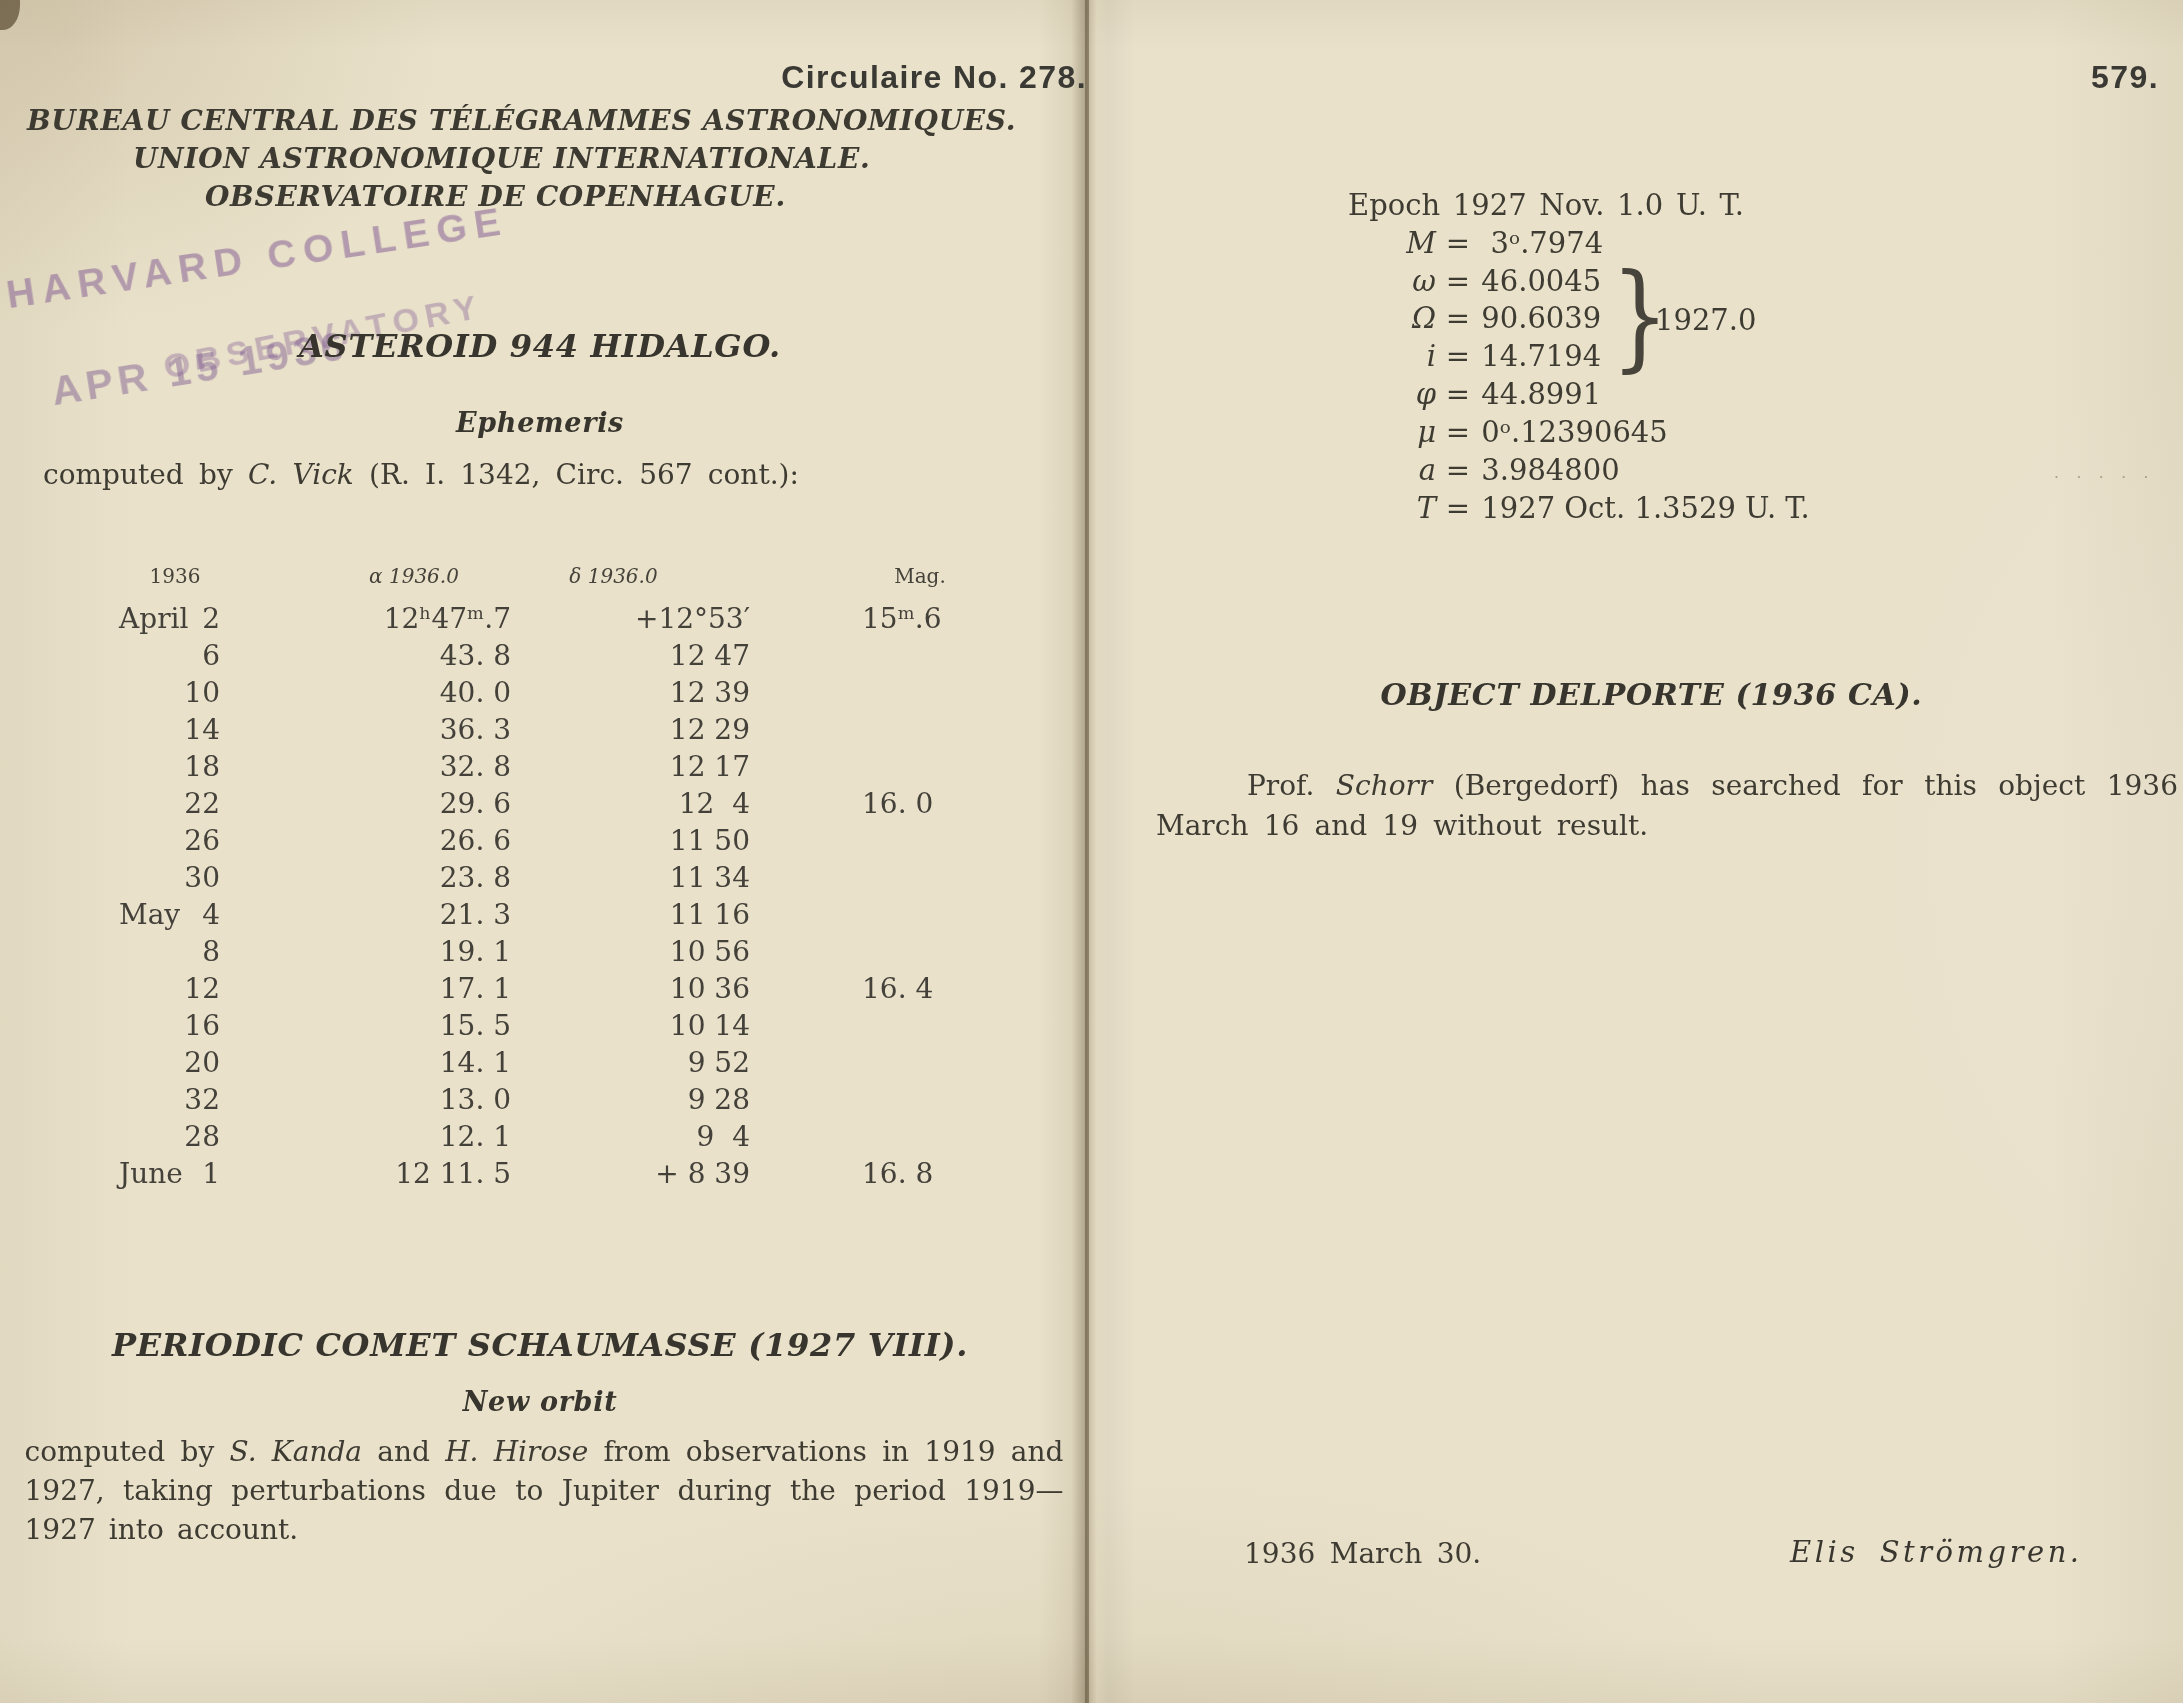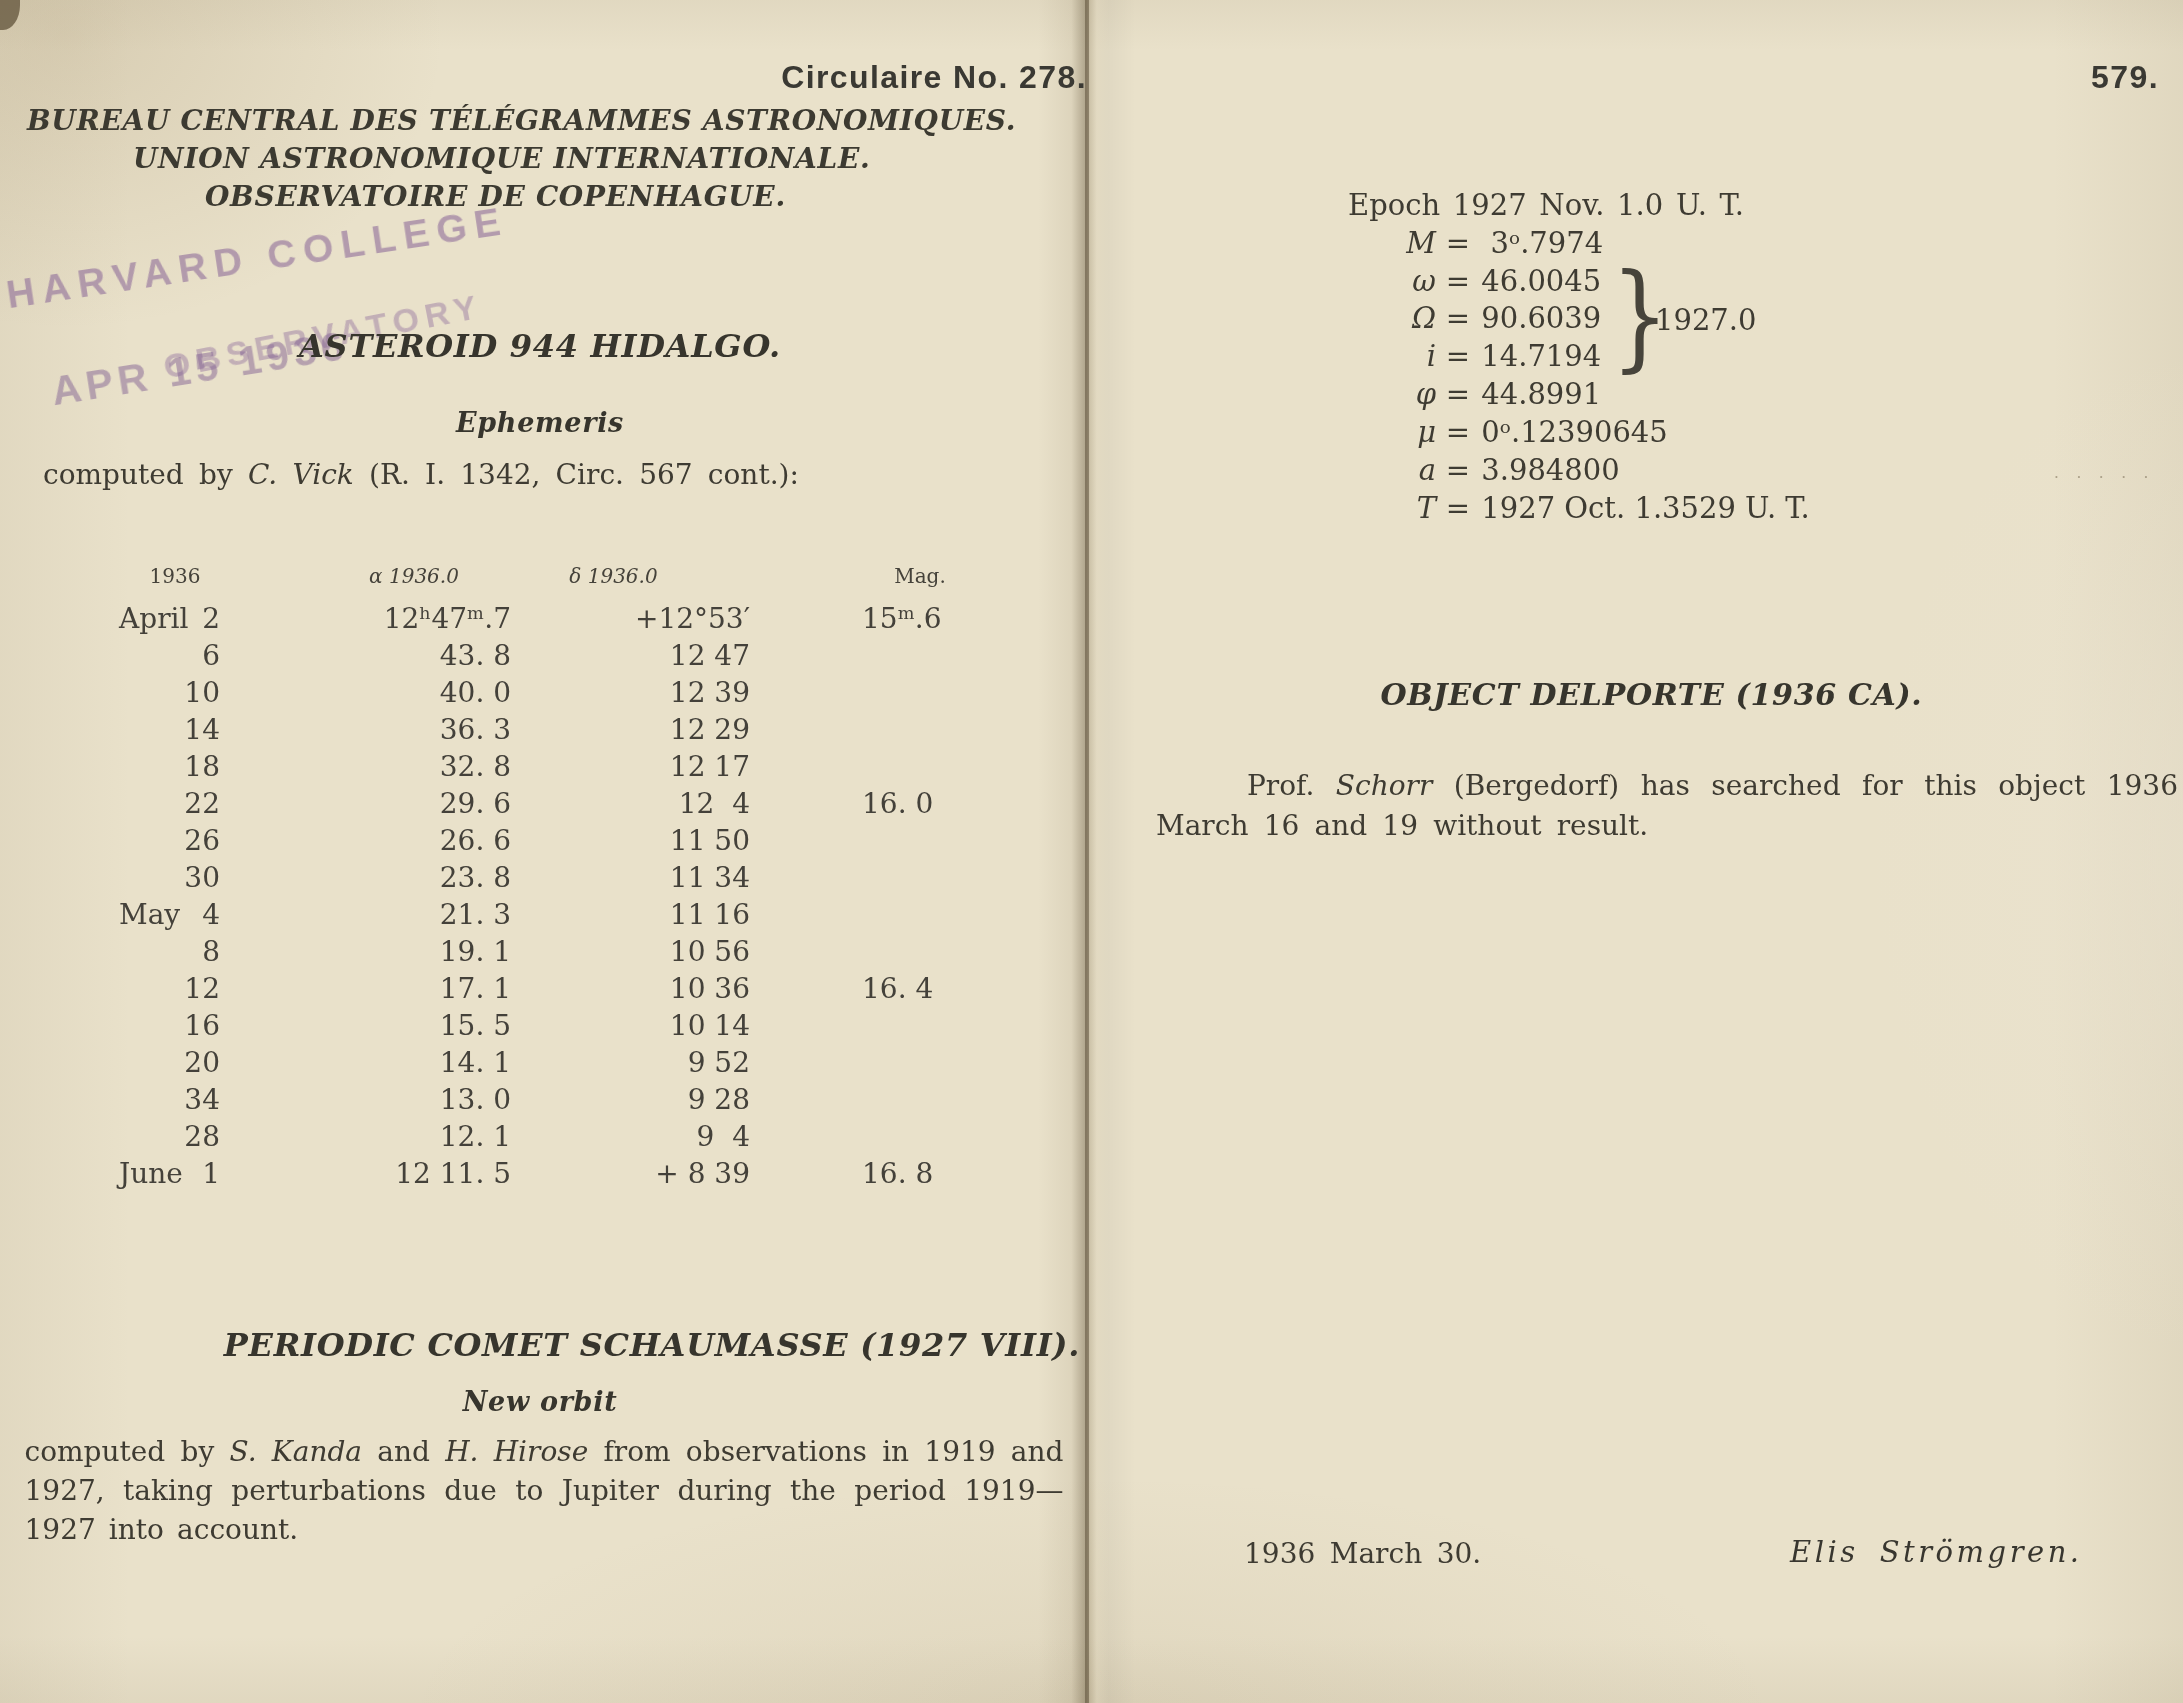--- a/index.html
+++ b/index.html
@@ -57,21 +57,21 @@
   .ch-dec{left:547px;width:133px;text-align:center;font-style:italic;}
   .ch-mag{left:878px;width:84px;text-align:center;font-style:normal;}
   .tbody{left:0;top:602px;width:1080px;}
   .trow{position:relative;height:37px;}
   .trow span{position:absolute;top:0;font-size:28px;color:#44413a;white-space:pre;}
   .c-month{left:119px;width:91px;}
   .c-day{left:147px;width:73px;text-align:right;}
   .c-ra{left:301px;width:210px;text-align:right;}
   .c-dec{left:592px;width:158px;text-align:right;}
   .c-mag{left:862px;width:126px;text-align:left;}
-  .t-comet{top:1326px;text-align:right;}
+  .t-comet{top:1326px;}
   .t-neworbit{top:1386px;font-size:27px;font-weight:600;}
   .para{font-size:28px;line-height:39px;text-align:justify;color:#3e3b32;}
   .comet-para{left:24.5px;top:1432px;width:1039px;word-spacing:4.2px;}
   .para i{font-style:italic;}
   
   .epoch{left:1348px;top:188px;font-size:29px;word-spacing:3.5px;white-space:nowrap;}
   .orow{position:absolute;left:1357px;height:37px;white-space:nowrap;font-size:29px;}
   .o-sym{display:inline-block;width:79px;text-align:right;font-style:italic;}
   .o-eq{display:inline-block;margin:0 11.2px 0 9.8px;}
   .o-val{display:inline-block;white-space:pre;}
@@ -202,21 +202,21 @@
       </div>
     <div class="trow">
         <span class="c-month"></span>
         <span class="c-day">20</span>
         <span class="c-ra">14. 1</span>
         <span class="c-dec">9 52</span>
         <span class="c-mag"></span>
       </div>
     <div class="trow">
         <span class="c-month"></span>
-        <span class="c-day">34</span>
+        <span class="c-day">32</span>
         <span class="c-ra">13. 0</span>
         <span class="c-dec">9 28</span>
         <span class="c-mag"></span>
       </div>
     <div class="trow">
         <span class="c-month"></span>
         <span class="c-day">28</span>
         <span class="c-ra">12. 1</span>
         <span class="c-dec">9  4</span>
         <span class="c-mag"></span>

